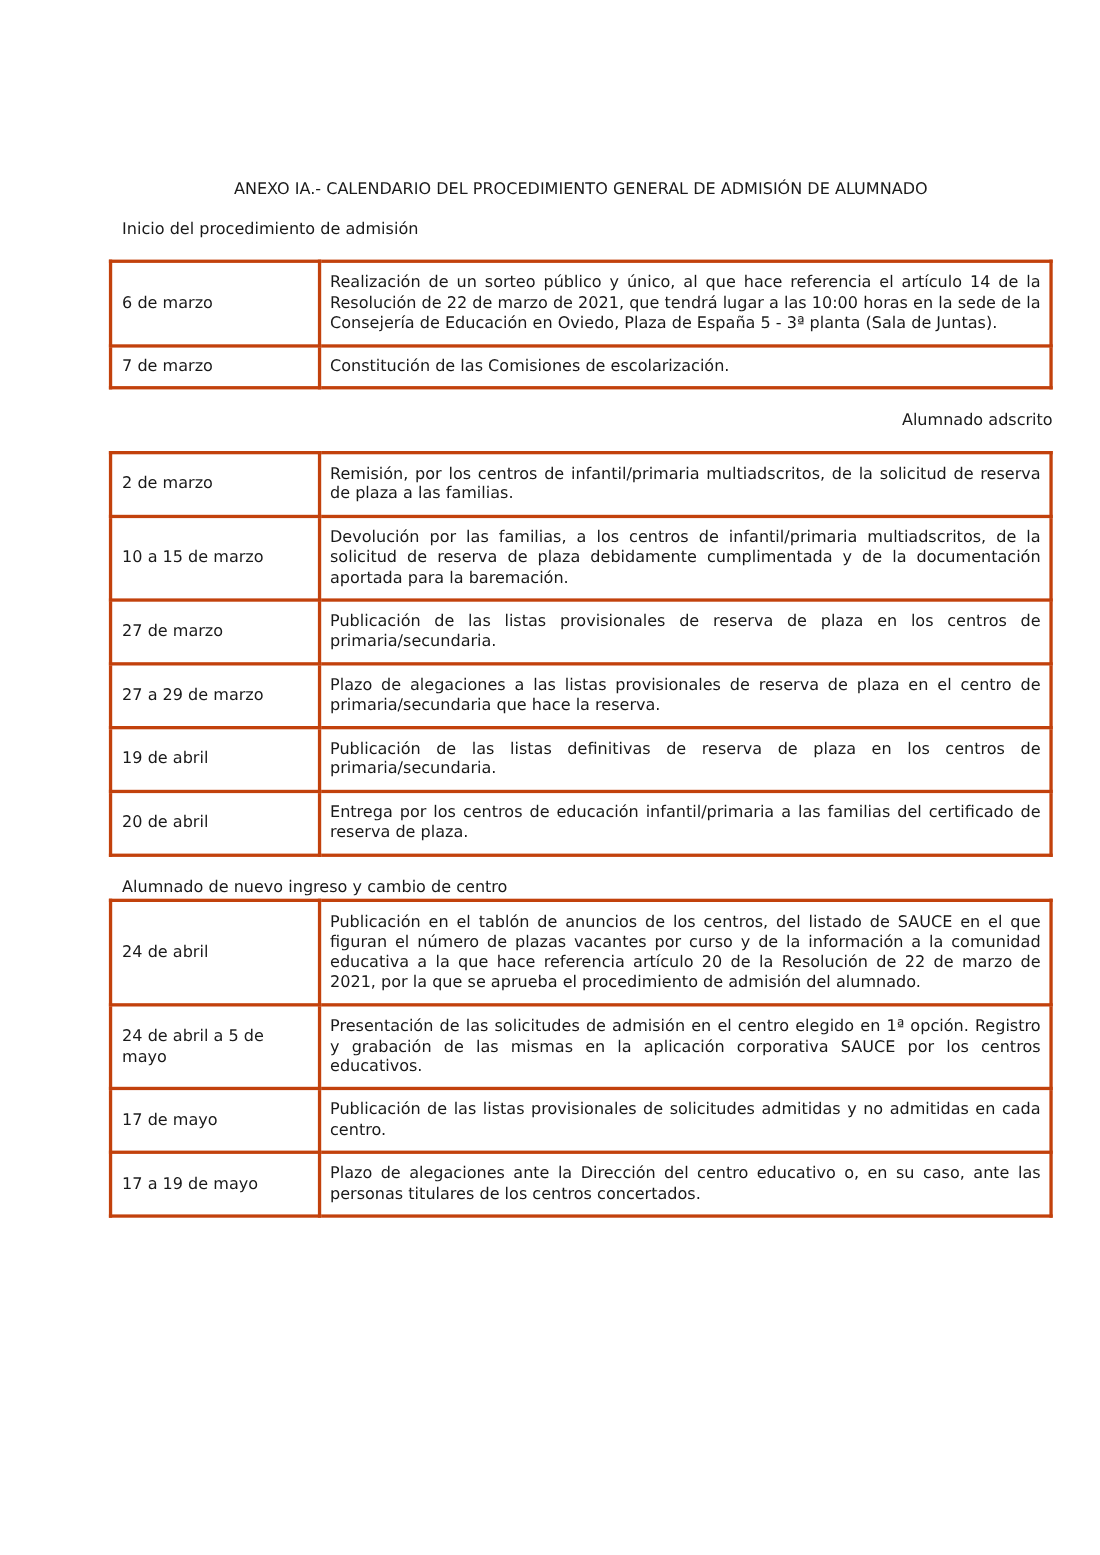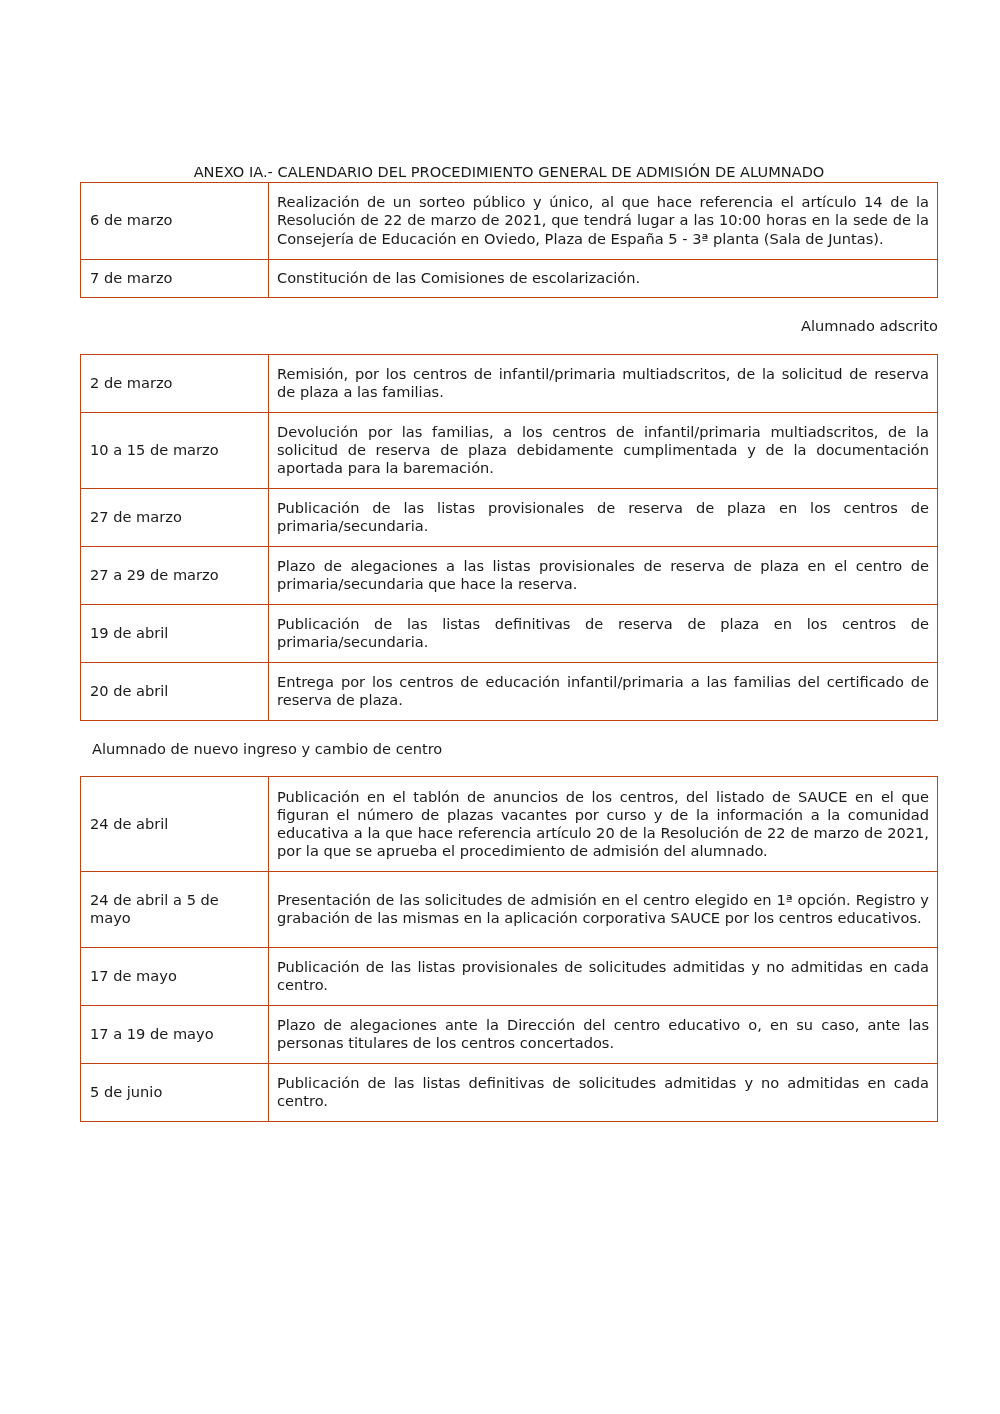--- a/index.html
+++ b/index.html
@@ -11,21 +11,21 @@
     width: 1000px;
     height: 1414px;
     position: relative;
     font-family: "DejaVu Sans", sans-serif;
     color: #1a1a1a;
     font-size: 14.6px;
     line-height: 18.2px;
   }
   .page {
     position: absolute;
-    left: 80px;
+    left: 99px;
     top: 163px;
     width: 858px;
   }
   .title {
     text-align: center;
     margin: 0 0 0 0;
     font-weight: normal;
     font-size: 14.6px;
     line-height: 18.5px;
   }
@@ -33,41 +33,42 @@
     margin: 0;
     padding-left: 12px;
     font-weight: normal;
   }
   table.cal {
     border-collapse: collapse;
     width: 858px;
     table-layout: fixed;
   }
   table.cal td {
-    border: 1px solid #c2410c;
+    border: 3px solid #c2410c;
     vertical-align: middle;
     padding: 0;
   }
   td.date {
     width: 178px;
     padding-left: 9px !important;
   }
   td.desc {
     text-align: justify;
     padding: 0 8px 0 8px !important;
   }
 </style>
 </head>
 <body>
 
 <div class="page">
   <div class="title">
     <div>ANEXO IA.- CALENDARIO DEL PROCEDIMIENTO GENERAL DE ADMISIÓN DE ALUMNADO</div>
   </div>
 
+  <p class="section-heading" style="margin-top:18px; margin-bottom:18px;">Inicio del procedimiento de admisión</p>
   <table class="cal">
     <tbody>
         <tr style="height:77px;">
       <td class="date">6 de marzo</td>
       <td class="desc">Realización de un sorteo público y único, al que hace referencia el artículo 14 de la Resolución de 22 de marzo de 2021, que tendrá lugar a las 10:00 horas en la sede de la Consejería de Educación en Oviedo, Plaza de España 5 - 3ª planta (Sala de Juntas).</td>
     </tr>
     <tr style="height:38px;">
       <td class="date">7 de marzo</td>
       <td class="desc">Constitución de las Comisiones de escolarización.</td>
     </tr>
@@ -97,38 +98,34 @@
       <td class="date">19 de abril</td>
       <td class="desc">Publicación de las listas definitivas de reserva de plaza en los centros de primaria/secundaria.</td>
     </tr>
     <tr style="height:58px;">
       <td class="date">20 de abril</td>
       <td class="desc">Entrega por los centros de educación infantil/primaria a las familias del certificado de reserva de plaza.</td>
     </tr>
   </tbody>
     </table>
 
-  <p class="section-heading" style="margin-top:19px; margin-bottom:18px;">Alumnado de nuevo ingreso y cambio de centro</p>
+  <p class="section-heading" style="margin-top:19px; margin-bottom:1px;">Alumnado de nuevo ingreso y cambio de centro</p>
   <table class="cal">
     <tbody>
         <tr style="height:95px;">
       <td class="date">24 de abril</td>
       <td class="desc">Publicación en el tablón de anuncios de los centros, del listado de SAUCE en el que figuran el número de plazas vacantes por curso y de la información a la comunidad educativa a la que hace referencia artículo 20 de la Resolución de 22 de marzo de 2021, por la que se aprueba el procedimiento de admisión del alumnado.</td>
     </tr>
     <tr style="height:76px;">
       <td class="date" style="padding-right:30px !important;">24 de abril a 5 de mayo</td>
       <td class="desc">Presentación de las solicitudes de admisión en el centro elegido en 1ª opción. Registro y grabación de las mismas en la aplicación corporativa SAUCE por los centros educativos.</td>
     </tr>
     <tr style="height:58px;">
       <td class="date">17 de mayo</td>
       <td class="desc">Publicación de las listas provisionales de solicitudes admitidas y no admitidas en cada centro.</td>
     </tr>
     <tr style="height:58px;">
       <td class="date">17 a 19 de mayo</td>
       <td class="desc">Plazo de alegaciones ante la Dirección del centro educativo o, en su caso, ante las personas titulares de los centros concertados.</td>
     </tr>
-    <tr style="height:58px;">
-      <td class="date">5 de junio</td>
-      <td class="desc">Publicación de las listas definitivas de solicitudes admitidas y no admitidas en cada centro.</td>
-    </tr>
   </tbody>
     </table>
 </div>
 
 </body></html>

